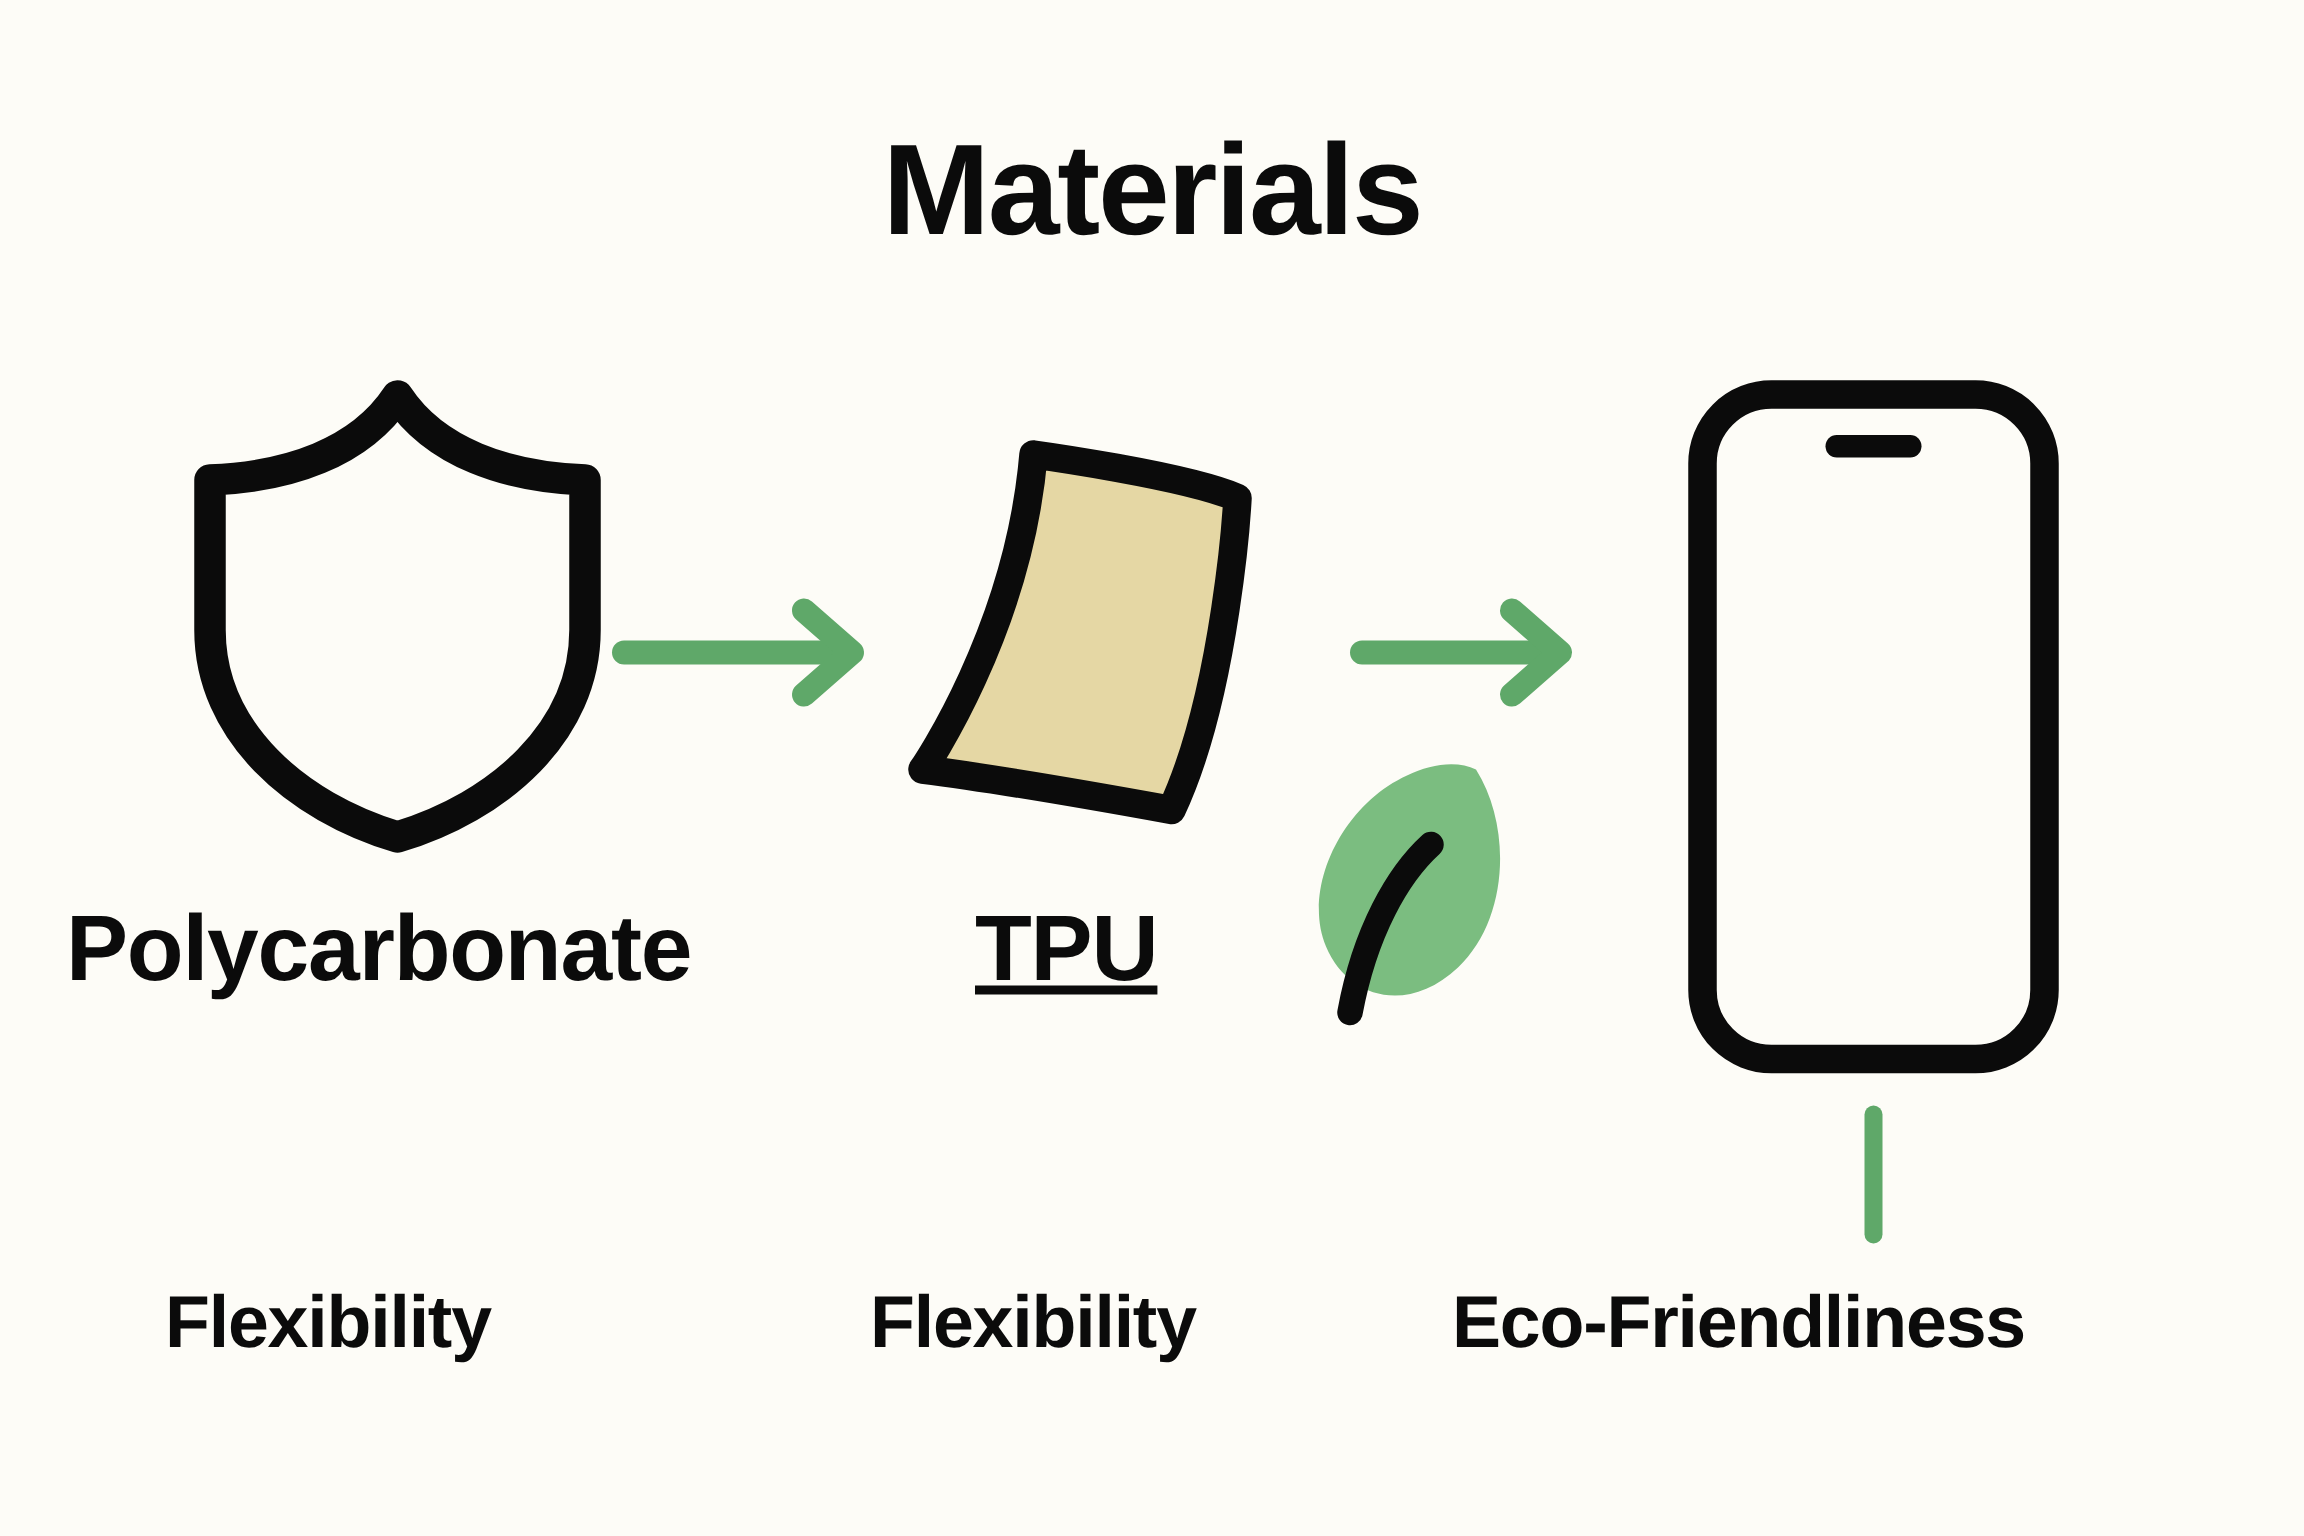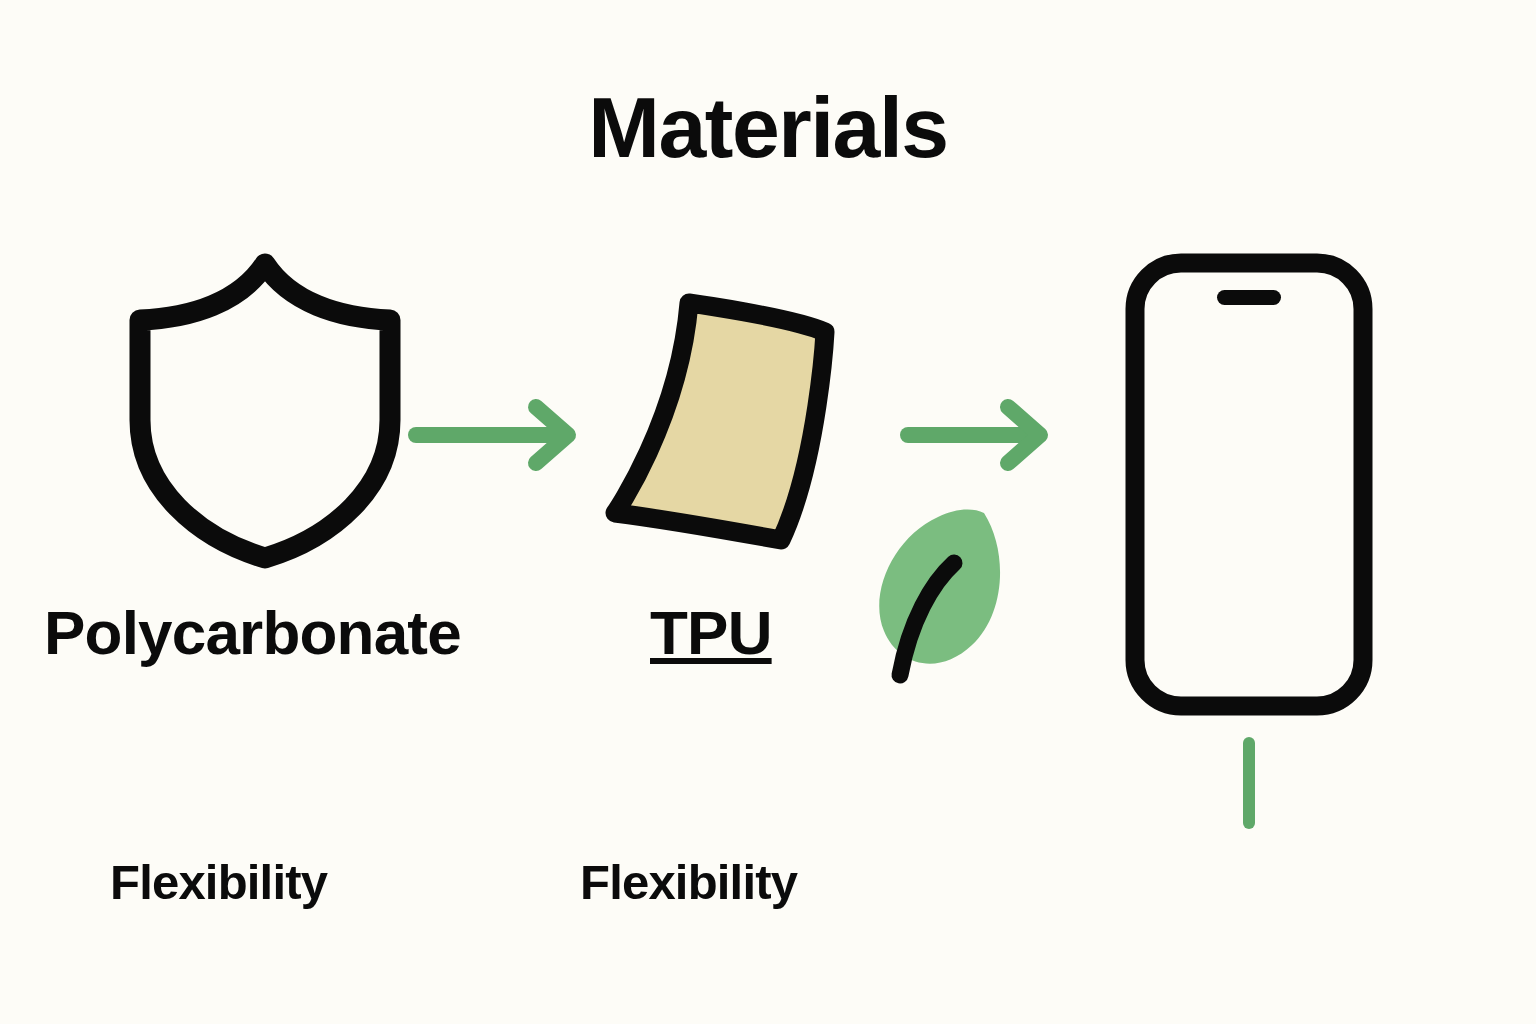--- a/index.html
+++ b/index.html
@@ -144,14 +144,15 @@
     <svg width="12" height="92" viewBox="0 0 12 92" fill="none">
       <path d="M6 6 L 6 86" stroke="#5FA869" stroke-width="12" stroke-linecap="round"></path>
     </svg>
   </div>
 
   <div class="node-label" id="label-polycarbonate">Polycarbonate</div>
   <div class="node-label" id="label-tpu">TPU</div>
 
   <div class="benefit-label" id="benefit-protection">Flexibility</div>
   <div class="benefit-label" id="benefit-flexibility">Flexibility</div>
+  <div class="benefit-label" id="benefit-eco">Eco-Friendliness</div>
 
 </div>
 
 </body></html>

